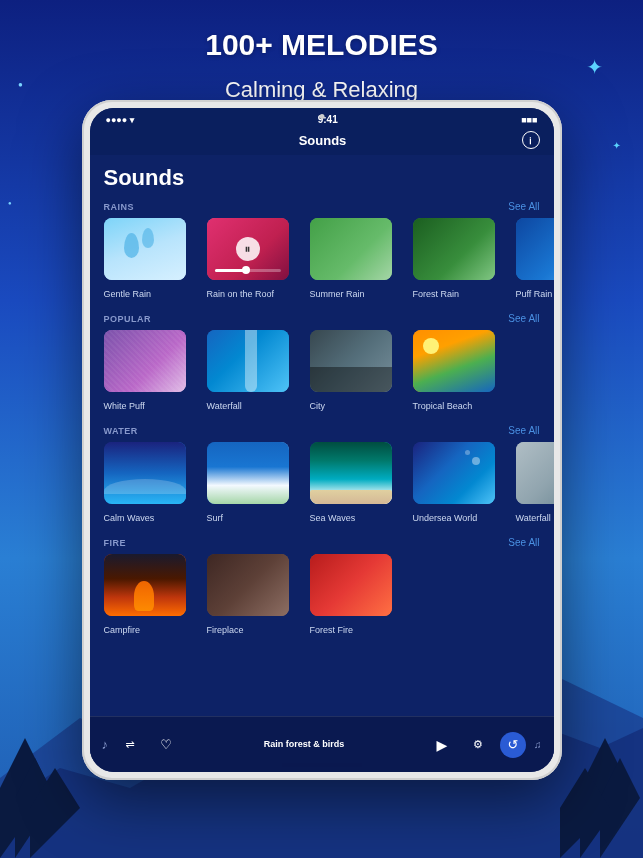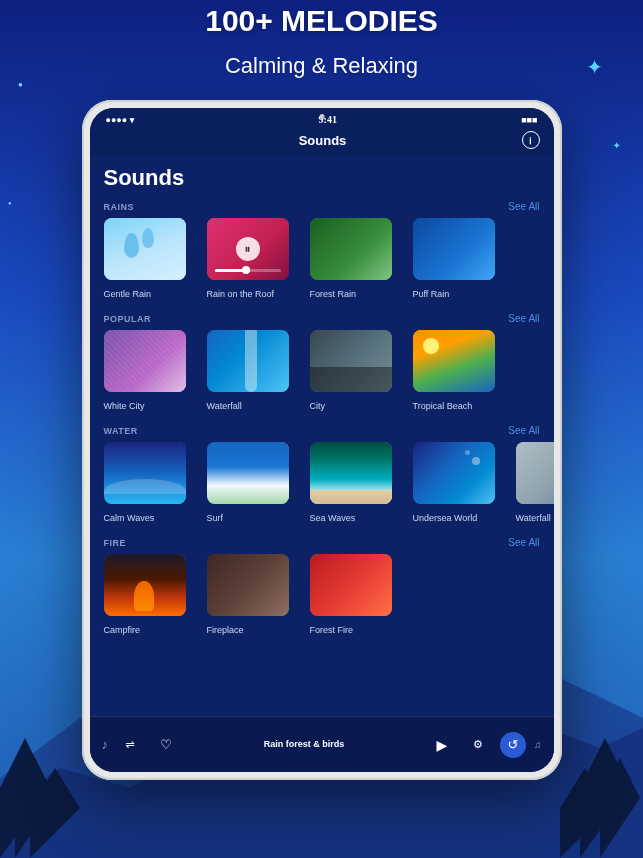--- a/index.html
+++ b/index.html
@@ -8,21 +8,21 @@
       height: 858px;
       overflow: hidden;
       font-family: -apple-system, BlinkMacSystemFont, 'Helvetica Neue', Arial, sans-serif;
       background: linear-gradient(180deg, #1a3a8c 0%, #1e5abf 30%, #2a7fd4 60%, #3a9ee8 80%, #1a4a8c 100%);
       position: relative;
     }
 
     
     .header-text {
       position: absolute;
-      top: 4px;
+      top: 28px;
       left: 0; right: 0;
       text-align: center;
       z-index: 10;
     }
     .header-title {
       font-size: 30px;
       font-weight: 900;
       color: #fff;
       line-height: 1.1;
       text-shadow: 0 1px 4px rgba(0,0,0,0.3);
@@ -60,21 +60,21 @@
 
     
     .status-bar {
       display: flex;
       justify-content: space-between;
       align-items: center;
       padding: 6px 16px 2px;
       background: #0a1f5e;
     }
     .status-left { font-size: 9px; color: #fff; font-weight: 600; }
-    .status-center { font-size: 10px; color: #fff; font-weight: 600; font-family: Liberation Serif, serif; }
+    .status-center { font-size: 10px; color: #fff; font-weight: 600; }
     .status-right { font-size: 9px; color: #fff; }
 
     
     .nav-bar {
       display: flex;
       justify-content: space-between;
       align-items: center;
       padding: 4px 14px 6px;
       background: #0a1f5e;
     }
@@ -351,20 +351,26 @@
               <div style="position:absolute;inset:0;background:linear-gradient(135deg,#e03070 0%,#c02050 60%,#801040 100%);"></div>
               <div class="play-overlay"></div>
               <div class="progress-bar">
                 <div class="progress-fill" style="width:45%;"></div>
                 <div class="progress-dot" style="left:41%;"></div>
               </div>
             </div>
             <span class="sound-label">Rain on the Roof</span>
           </div>
 
+          <div class="sound-item">
+            <div class="sound-thumb thumb-summer-rain">
+              <div style="position:absolute;inset:0;background:linear-gradient(135deg,#43a047 0%,#66bb6a 60%,#a5d6a7 100%);"></div>
+            </div>
+            <span class="sound-label">Summer Rain</span>
+          </div>
 
           <div class="sound-item">
             <div class="sound-thumb thumb-forest-rain">
               <div style="position:absolute;inset:0;background:linear-gradient(135deg,#1b5e20 0%,#388e3c 60%,#81c784 100%);"></div>
             </div>
             <span class="sound-label">Forest Rain</span>
           </div>
 
           <div class="sound-item">
             <div class="sound-thumb thumb-puff-rain">
@@ -381,21 +387,21 @@
           <span class="see-all">See All</span>
         </div>
         <div class="sound-row">
 
 
           <div class="sound-item">
             <div class="sound-thumb thumb-white-noise">
               <div style="position:absolute;inset:0;background:linear-gradient(135deg,#7b52ab 0%,#ba68c8 60%,#e1bee7 100%);"></div>
               <div style="position:absolute;inset:0;opacity:0.5;background:repeating-linear-gradient(45deg,transparent,transparent 2px,rgba(255,255,255,0.1) 2px,rgba(255,255,255,0.1) 4px);"></div>
             </div>
-            <span class="sound-label">White City</span>
+            <span class="sound-label">White Puff</span>
           </div>
 
           <div class="sound-item">
             <div class="sound-thumb thumb-waterfall">
               <div style="position:absolute;inset:0;background:linear-gradient(135deg,#1565c0 0%,#0288d1 40%,#4fc3f7 100%);"></div>
 
               <div style="position:absolute;top:0;left:38px;width:12px;height:62px;background:rgba(255,255,255,0.4);border-radius:0 0 8px 8px;"></div>
             </div>
             <span class="sound-label">Waterfall</span>
           </div>

